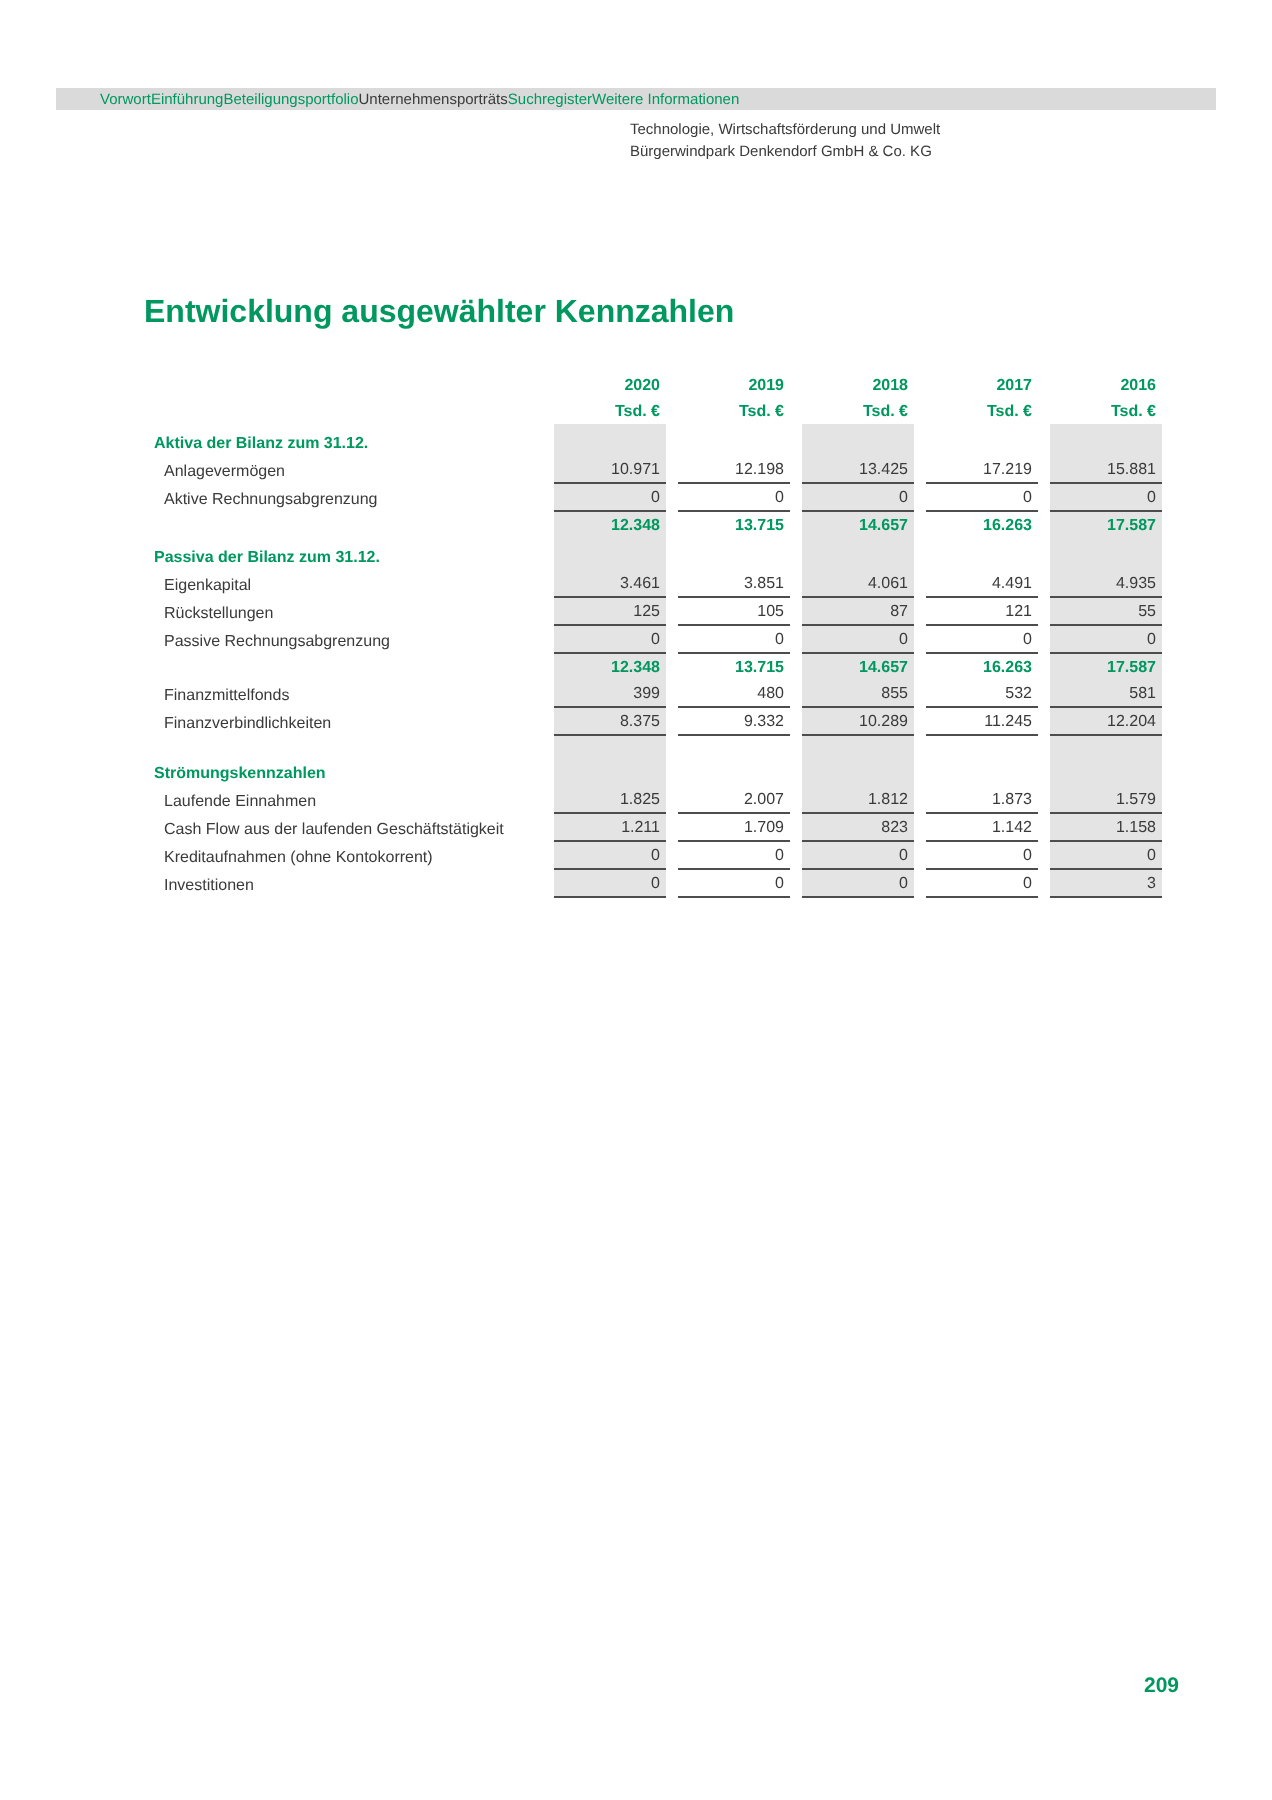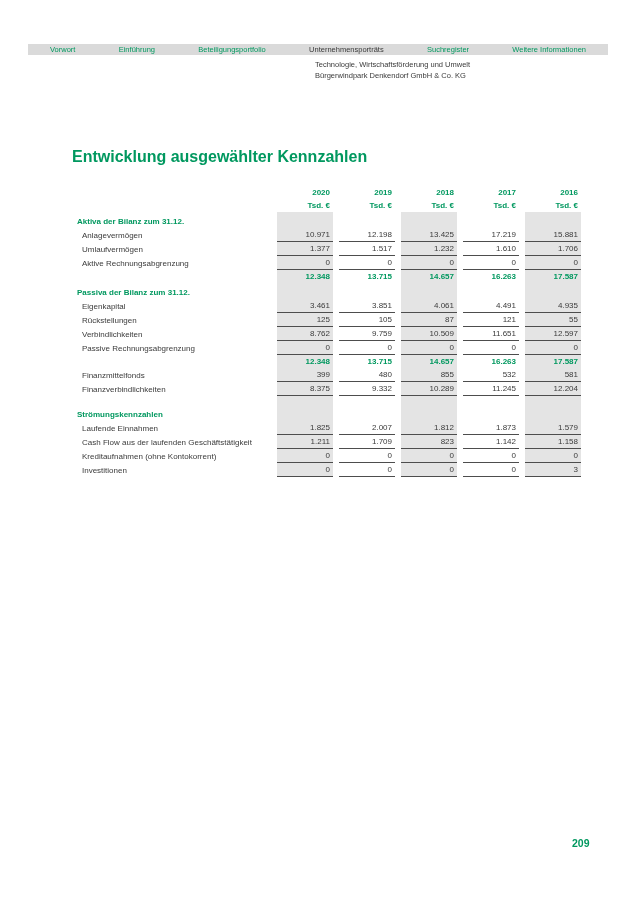--- a/index.html
+++ b/index.html
@@ -5,21 +5,21 @@
   html, body { margin:0; padding:0; }
   body {
     width:636px; height:900px; background:#ffffff; position:relative;
     font-family:"Liberation Sans", sans-serif; color:#3a3a3a;
     overflow:hidden;
   }
   
   .navbar {
     position:absolute; left:28px; top:44px; width:580px; height:11px;
     background:#dadada; display:flex; align-items:center;
-    justify-content:space-between; padding:0 22px; box-sizing:border-box;
+    padding:0 22px; box-sizing:border-box;
     font-size:7.5px; line-height:11px;
   }
   .nav-item { color:#00985f; cursor:pointer; }
   .nav-item.active { color:#3a3a3a; }
 
   
   .breadcrumb {
     position:absolute; left:315px; top:60px; font-size:7.5px;
     color:#3a3a3a; line-height:10.5px;
   }
@@ -98,28 +98,20 @@
         </tr>
         <tr class="row-data">
           <td class="label">Anlagevermögen</td>
           <td class="val stripe">10.971</td>
           <td class="val">12.198</td>
           <td class="val stripe">13.425</td>
           <td class="val">17.219</td>
           <td class="val stripe">15.881</td>
         </tr>
         <tr class="row-data">
-          <td class="label">Umlaufvermögen</td>
-          <td class="val stripe">1.377</td>
-          <td class="val">1.517</td>
-          <td class="val stripe">1.232</td>
-          <td class="val">1.610</td>
-          <td class="val stripe">1.706</td>
-        </tr>
-        <tr class="row-data">
           <td class="label">Aktive Rechnungsabgrenzung</td>
           <td class="val stripe">0</td>
           <td class="val">0</td>
           <td class="val stripe">0</td>
           <td class="val">0</td>
           <td class="val stripe">0</td>
         </tr>
         <tr class="row-total">
           <td class="label"></td>
           <td class="val stripe">12.348</td>
@@ -146,28 +138,20 @@
         </tr>
         <tr class="row-data">
           <td class="label">Rückstellungen</td>
           <td class="val stripe">125</td>
           <td class="val">105</td>
           <td class="val stripe">87</td>
           <td class="val">121</td>
           <td class="val stripe">55</td>
         </tr>
         <tr class="row-data">
-          <td class="label">Verbindlichkeiten</td>
-          <td class="val stripe">8.762</td>
-          <td class="val">9.759</td>
-          <td class="val stripe">10.509</td>
-          <td class="val">11.651</td>
-          <td class="val stripe">12.597</td>
-        </tr>
-        <tr class="row-data">
           <td class="label">Passive Rechnungsabgrenzung</td>
           <td class="val stripe">0</td>
           <td class="val">0</td>
           <td class="val stripe">0</td>
           <td class="val">0</td>
           <td class="val stripe">0</td>
         </tr>
         <tr class="row-total">
           <td class="label"></td>
           <td class="val stripe">12.348</td>

